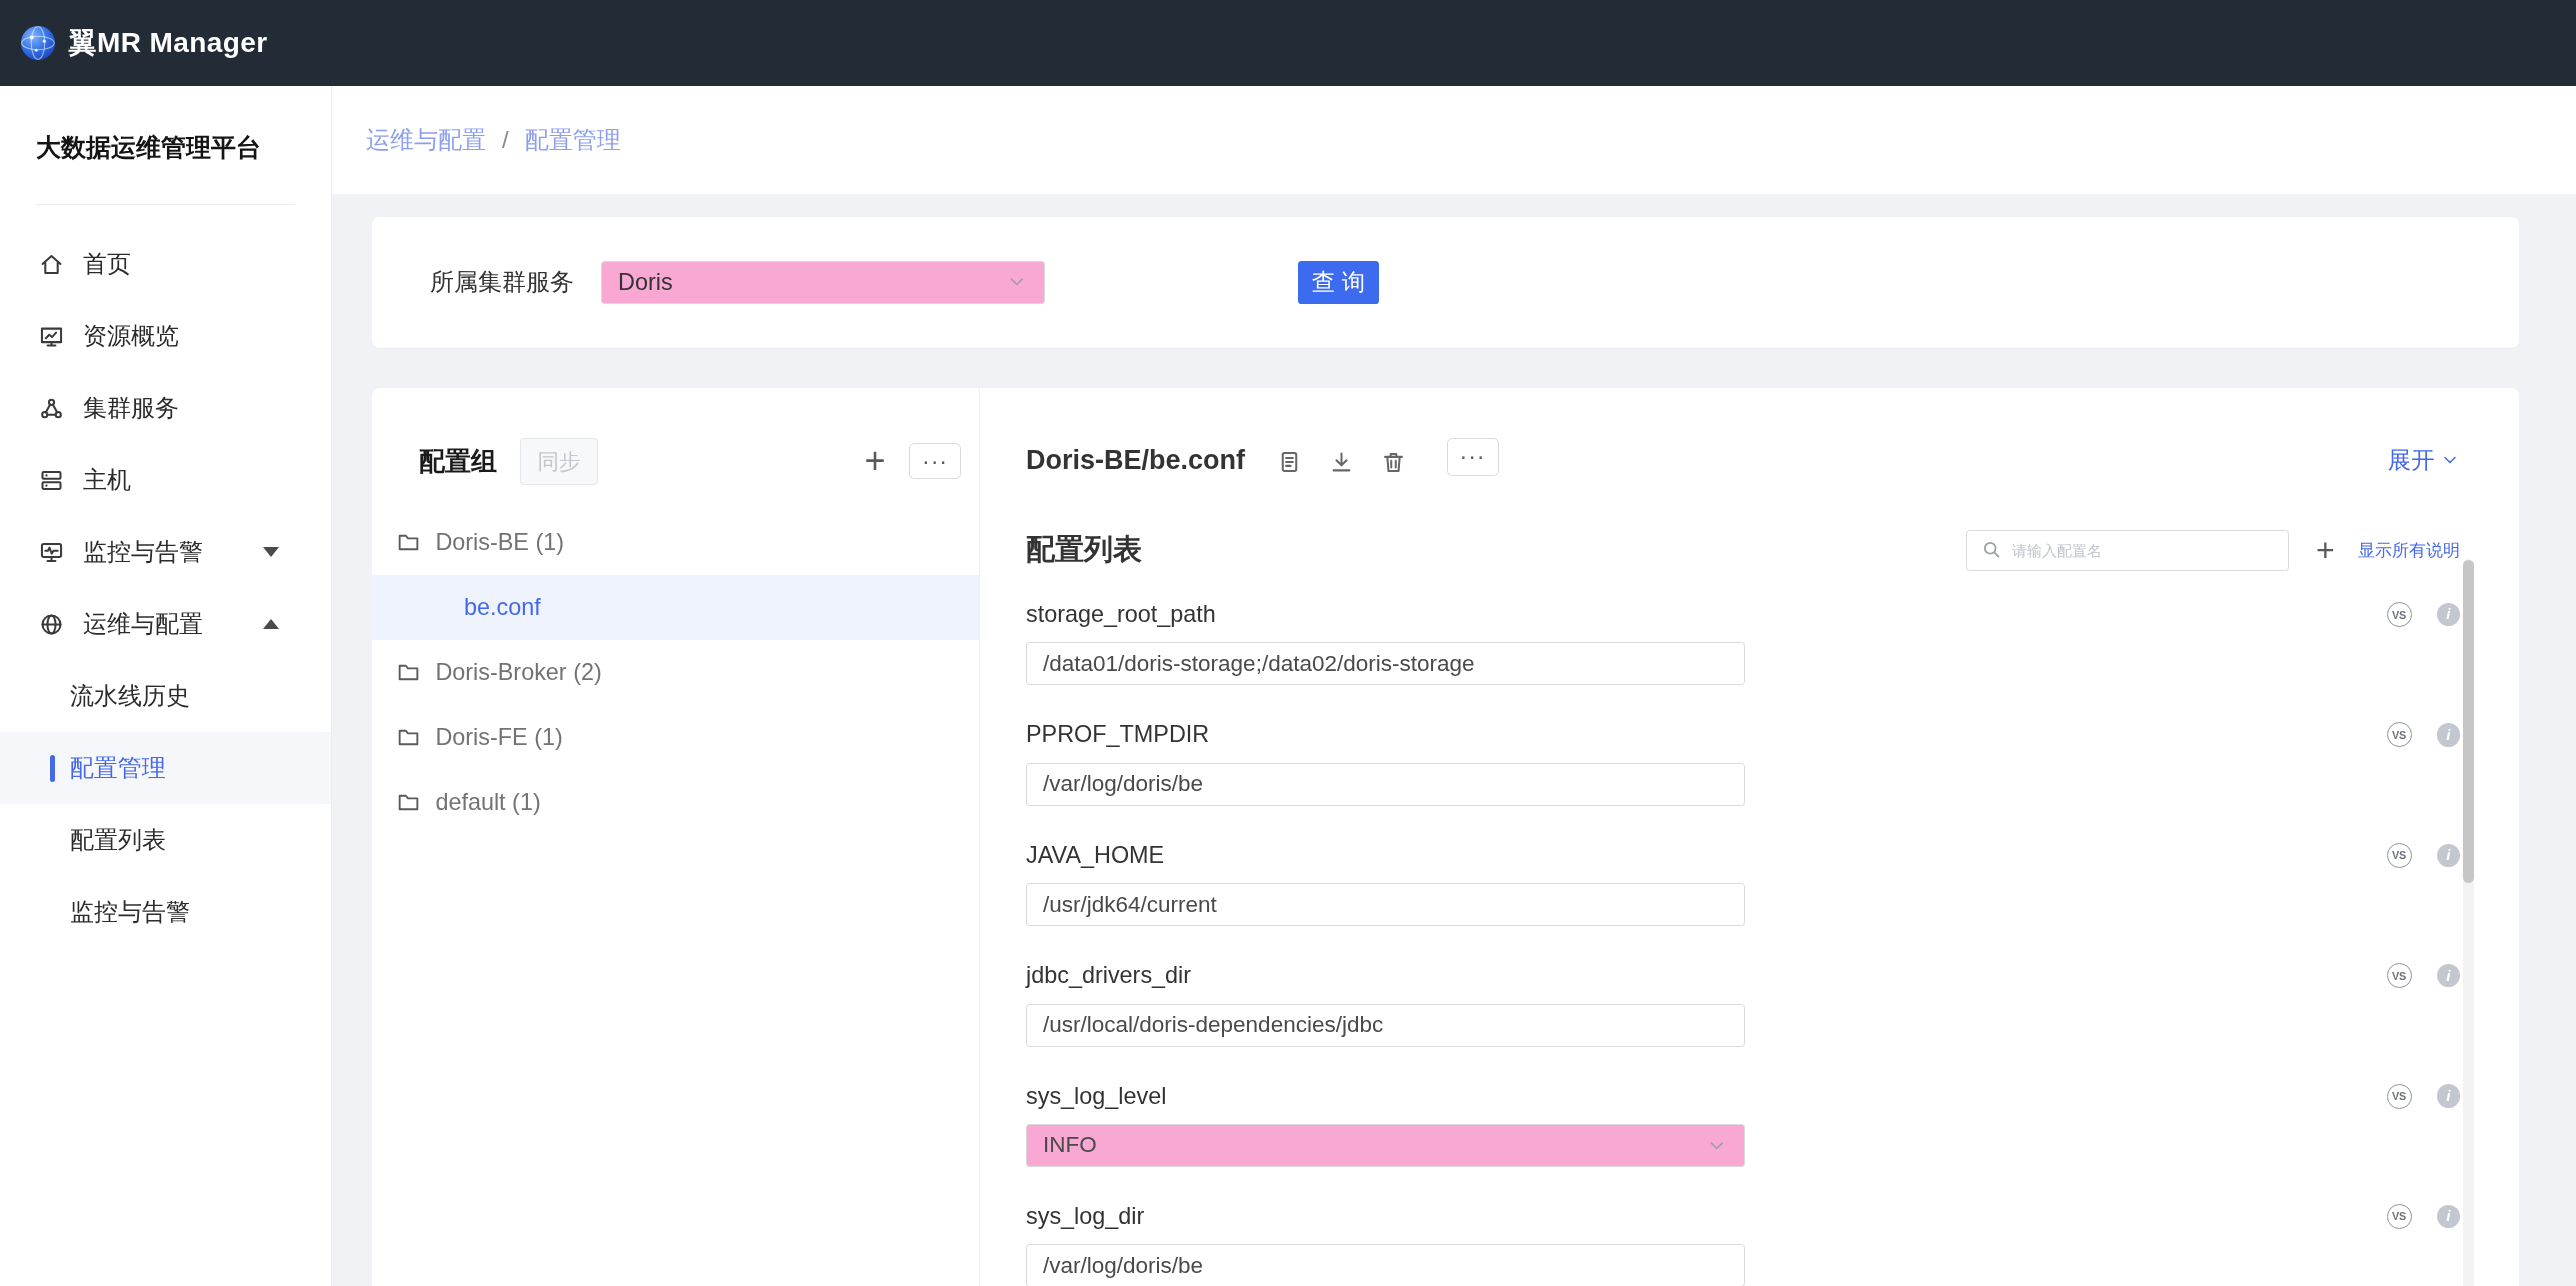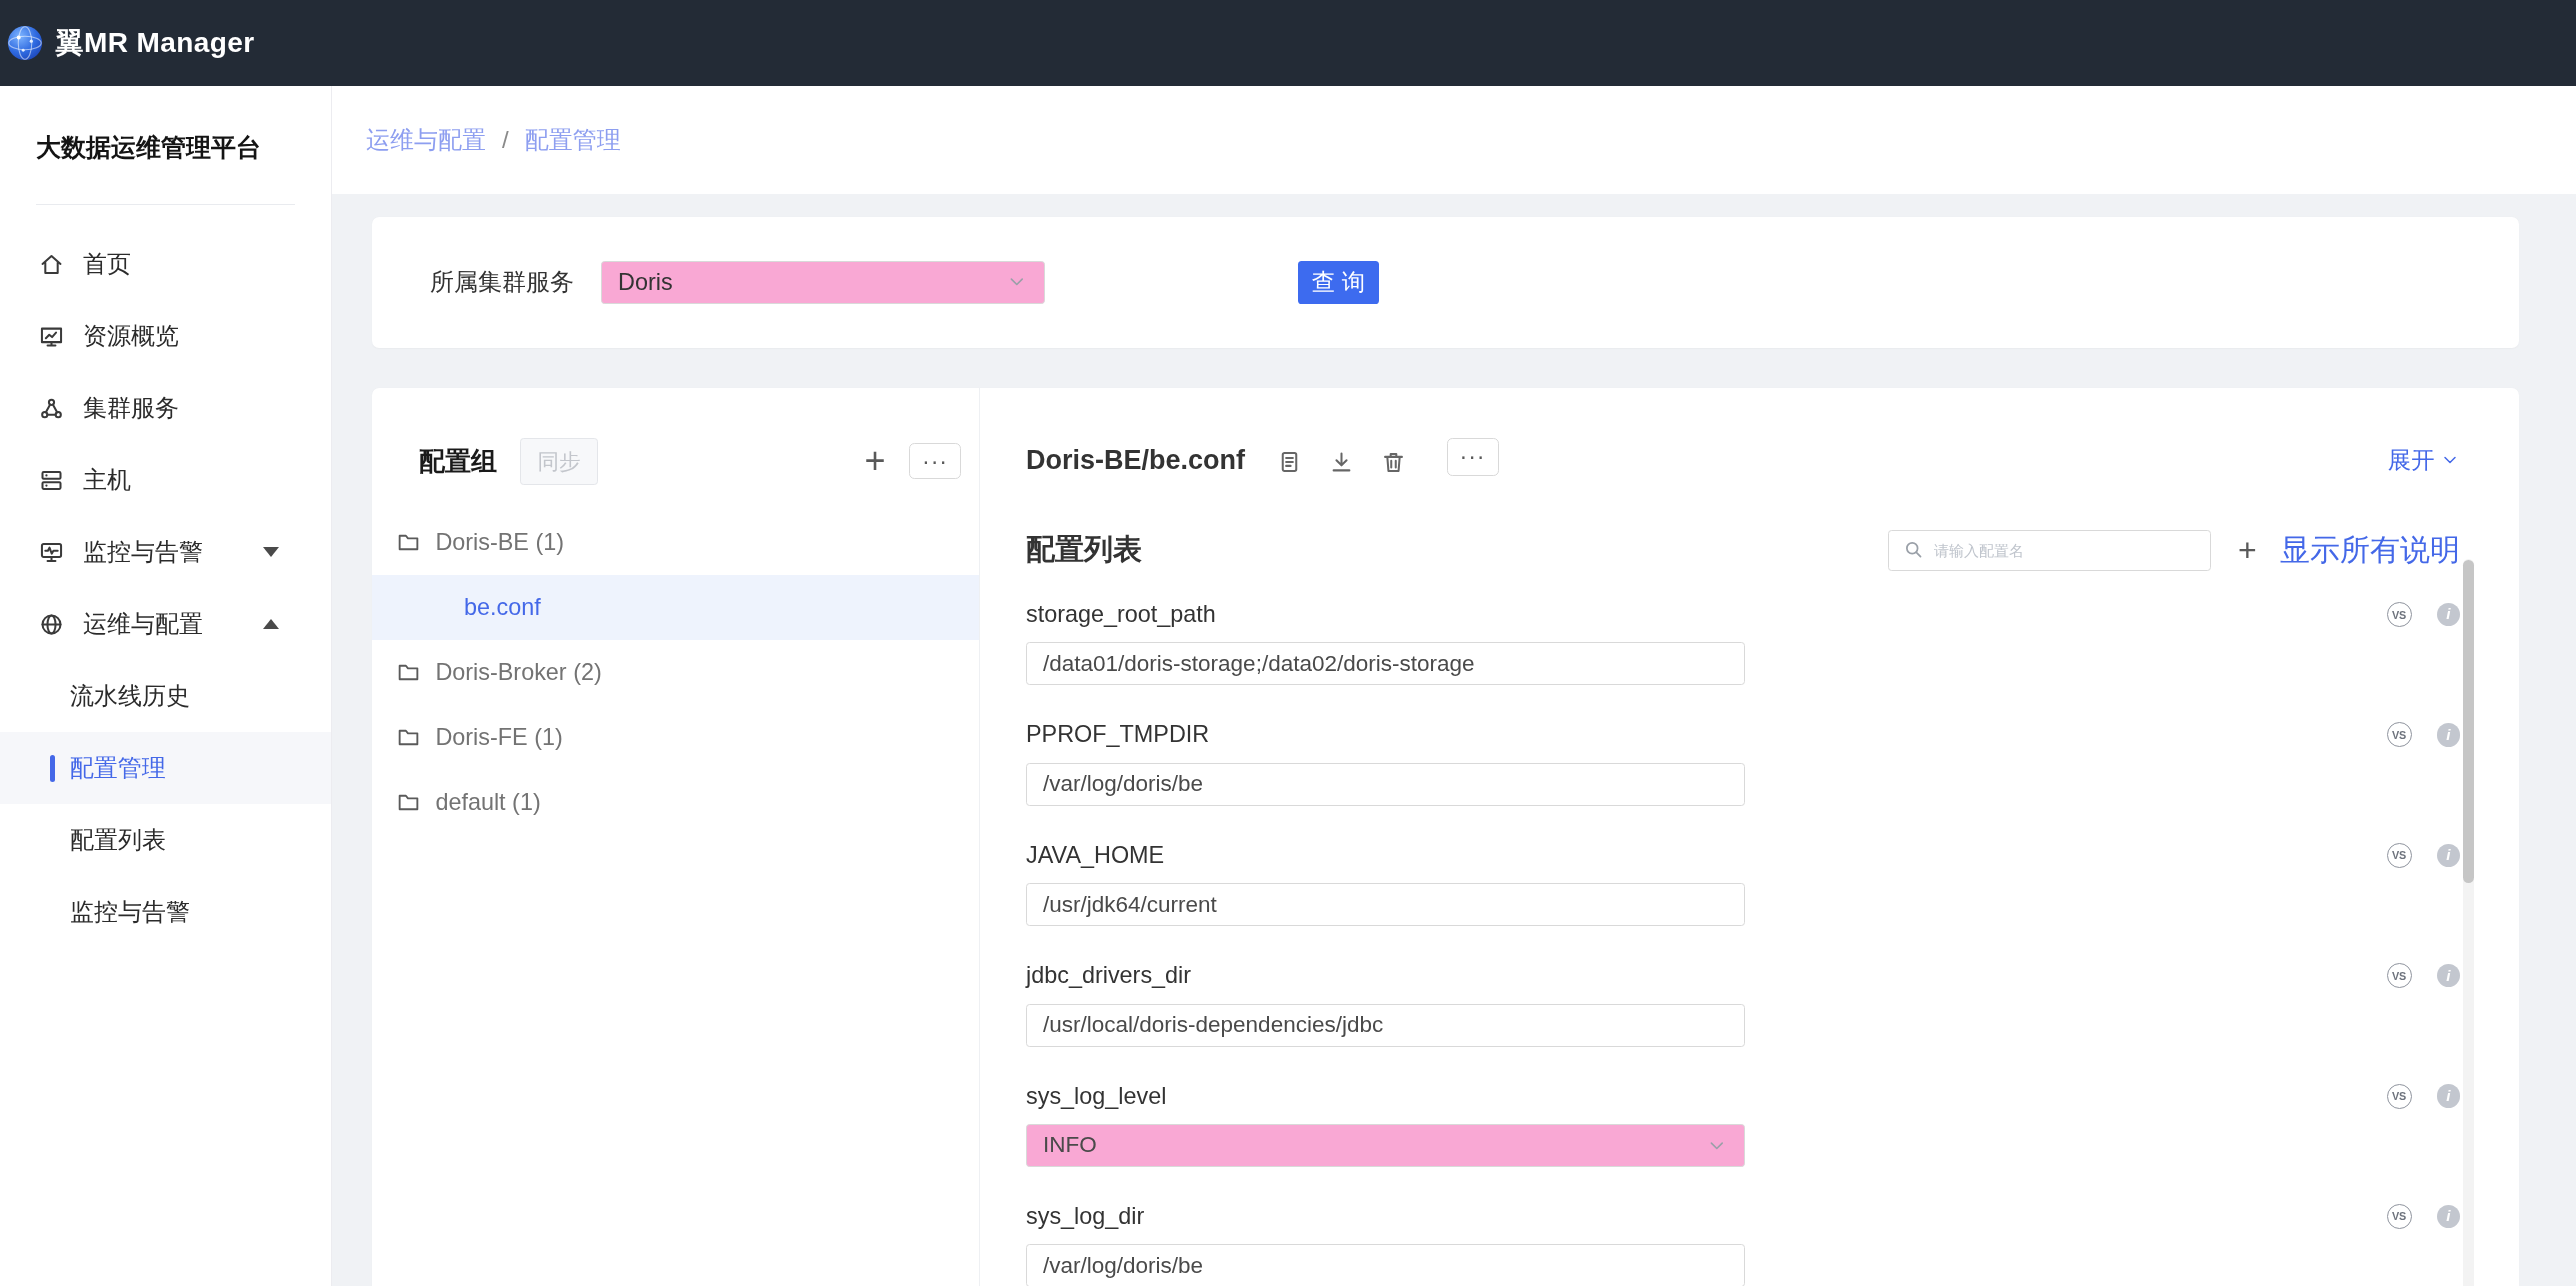--- a/index.html
+++ b/index.html
@@ -10,21 +10,21 @@
     color: #333;
   }
   svg { display: block; }
   .ico { stroke: #3a3a3a; stroke-width: 1.8; fill: none; stroke-linecap: round; stroke-linejoin: round; }
   .ico-gray { stroke: #666; }
 
   
   .topbar {
     position: fixed; top: 0; left: 0; right: 0; height: 86px;
     background: #232b36; display: flex; align-items: center;
-    padding-left: 7px; z-index: 50;
+    padding-left: 20px; z-index: 50;
   }
   .app-title { color: #fff; font-size: 28px; font-weight: bold; margin-left: 12.6px; letter-spacing: 0.4px; }
 
   
   .sidebar {
     position: fixed; top: 86px; left: 0; bottom: 0; width: 332px;
     background: #fff; border-right: 0.9px solid #ececf0; z-index: 40;
   }
   .platform-title { font-size: 25px; font-weight: bold; color: #141414; padding: 45px 0 0 36px; }
   .side-divider { height: 0.9px; background: #e9ebef; margin: 40px 36px 0 36px; }
@@ -105,21 +105,21 @@
   .search-box {
     margin-left: auto; width: 323px; height: 41px; border: 0.9px solid #d9d9d9; border-radius: 3.6px;
     display: flex; align-items: center; padding: 0 12.6px; background: #fff;
   }
   .search-box input {
     border: none; outline: none; flex: 1; font-size: 15px; color: #333; margin-left: 9px;
     font-family: "Liberation Sans", "DejaVu Sans", sans-serif; min-width: 0;
   }
   .search-box input::placeholder { color: #bfc4cc; }
   .plus-btn2 { font-size: 32px; color: #595959; margin-left: 27px; cursor: pointer; line-height: 1; font-weight: 300; }
-  .show-all { color: #4468e8; font-size: 30px; margin-left: 23.4px; cursor: pointer; white-space: nowrap; }
+  .show-all { color: #4468e8; font-size: 17px; margin-left: 23.4px; cursor: pointer; white-space: nowrap; }
 
   .fields { margin-top: 30.5px; }
   .field { margin-bottom: 36px; }
   .field-head { display: flex; align-items: center; justify-content: space-between; margin-bottom: 14.4px; }
   .field-label { font-size: 23.4px; color: #333; }
   .field-icons { display: flex; align-items: center; gap: 25px; }
   .vs-badge {
     width: 25px; height: 25px; border: 1.8px solid #8f949e; border-radius: 50%;
     color: #6d727c; font-size: 10.8px; font-weight: bold; display: flex; align-items: center;
     justify-content: center; cursor: pointer;

